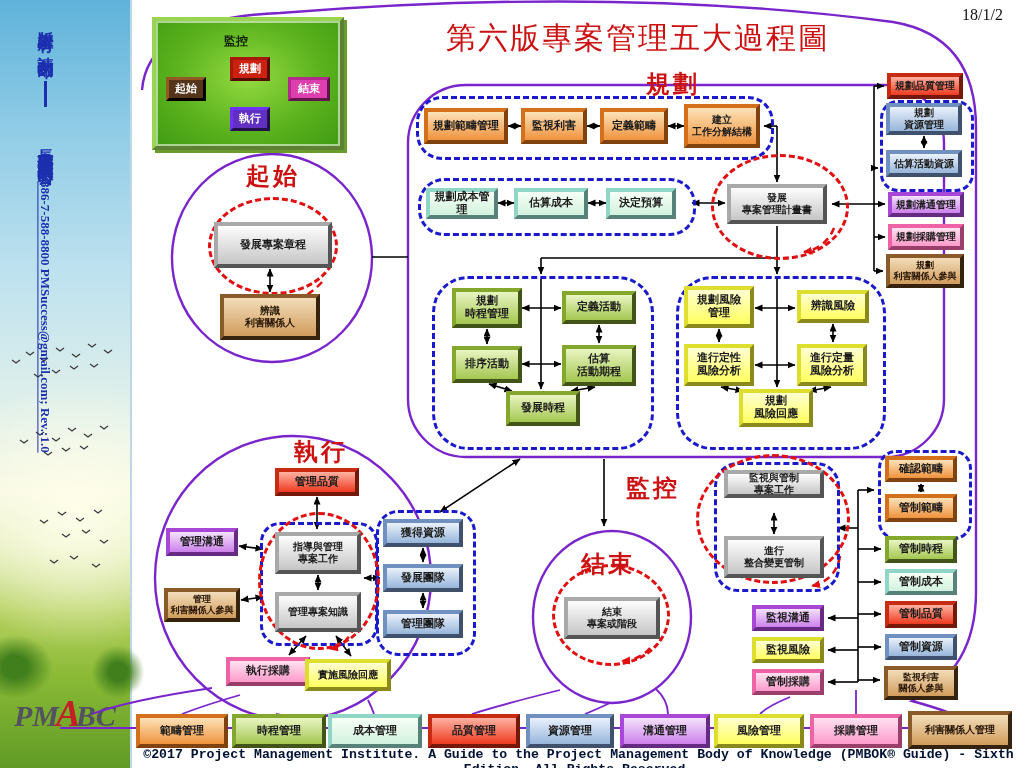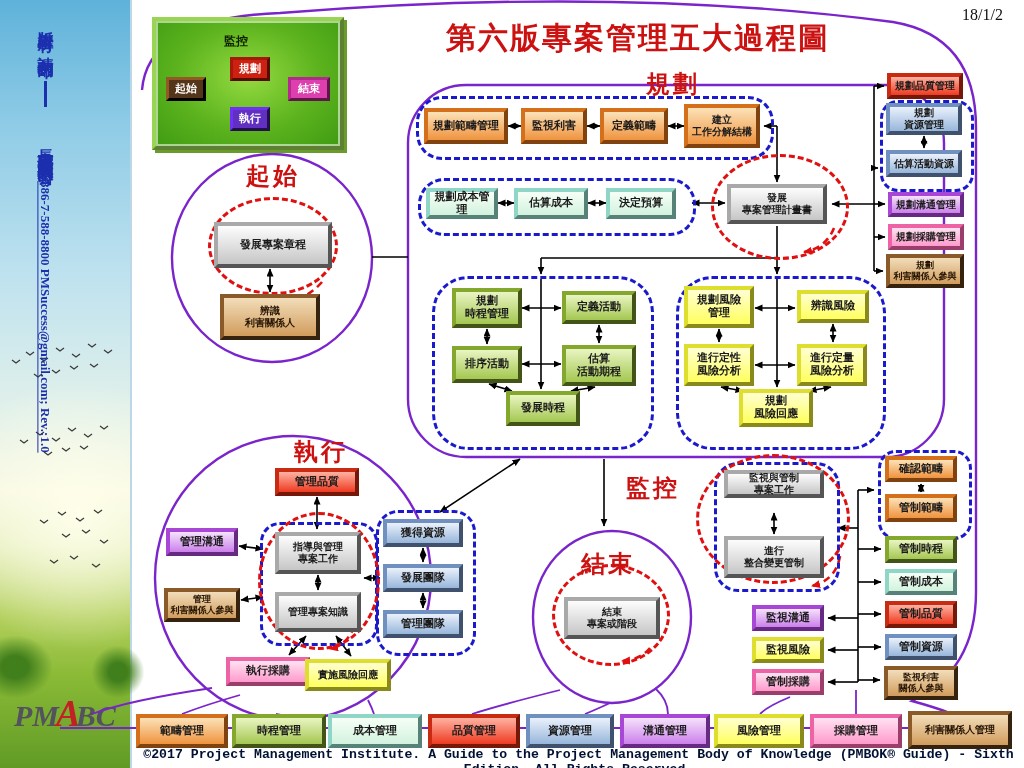--- a/index.html
+++ b/index.html
@@ -16,21 +16,21 @@
   .sb-latin{text-orientation:mixed;font-family:"Liberation Serif",serif;font-size:13px;letter-spacing:0;
     text-decoration:underline;}
   .birds{position:absolute;left:0;top:320px;z-index:1;}
   .tree{position:absolute;z-index:1;background:radial-gradient(ellipse,#417f1d 25%,rgba(65,127,29,0) 72%);}
   .logo{position:absolute;left:14px;top:692px;z-index:2;font-family:"Liberation Serif",serif;font-style:italic;font-weight:bold;white-space:nowrap;}
   .logo .lp{font-size:30px;color:#53525e;}
   .logo .la{font-size:37px;color:#c32026;margin-left:-3px;}
   .logo .lb{font-size:30px;color:#53525e;margin-left:-5px;}
   
   .title{position:absolute;left:392px;top:18px;width:492px;text-align:center;color:#cc1111;
-    font-size:30px;font-weight:bold;letter-spacing:2px;z-index:4;}
+    font-size:30px;font-weight:normal;letter-spacing:2px;z-index:4;}
   .date{position:absolute;left:962px;top:6px;font-family:"Liberation Serif",serif;font-size:16px;color:#111;z-index:4;}
   .footer{position:absolute;left:135px;right:2px;top:747px;text-align:center;z-index:6;
     font-family:Liberation Mono, monospace;font-weight:bold;font-size:13.2px;color:#001133;}
   
   .box{position:absolute;display:flex;align-items:center;justify-content:center;text-align:center;
     white-space:pre-line;font-weight:bold;font-size:11px;line-height:1.18;color:#1a1a1a;
     border-style:outset;border-width:4px;box-sizing:border-box;z-index:3;}
   .fs10{font-size:10px;} .fs9{font-size:9px;}
   .c-orange{background:linear-gradient(180deg,#fce2b8,#ef933e);border-color:#d4701c;}
   .c-mint{background:linear-gradient(180deg,#f6fff6,#d2f2de);border-color:#8fd6c6;}

